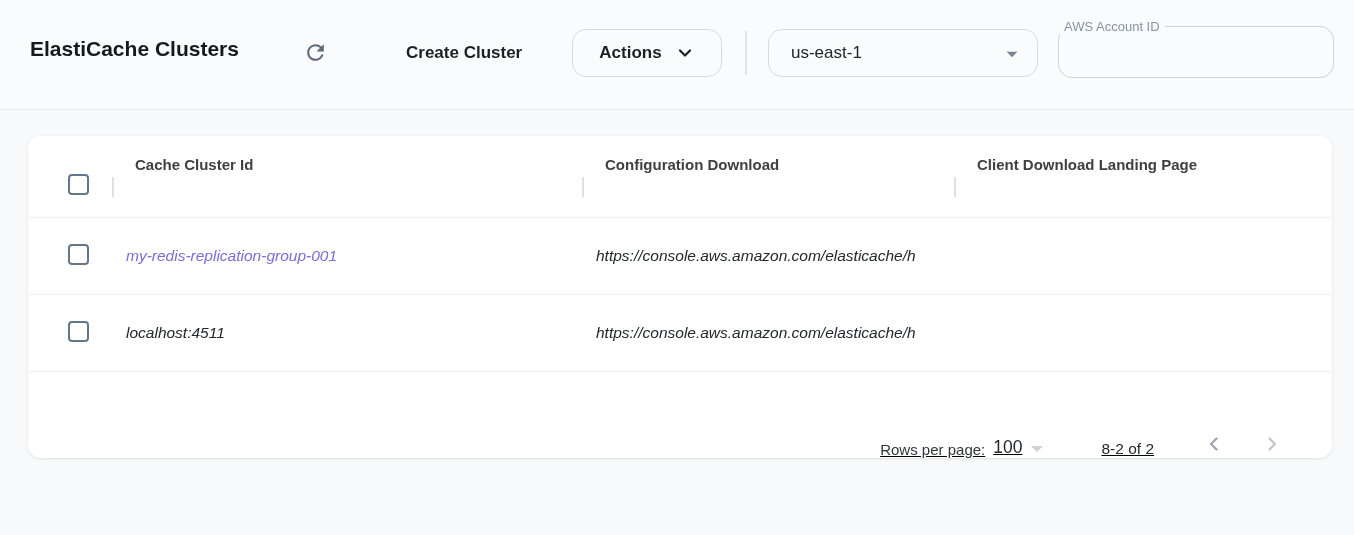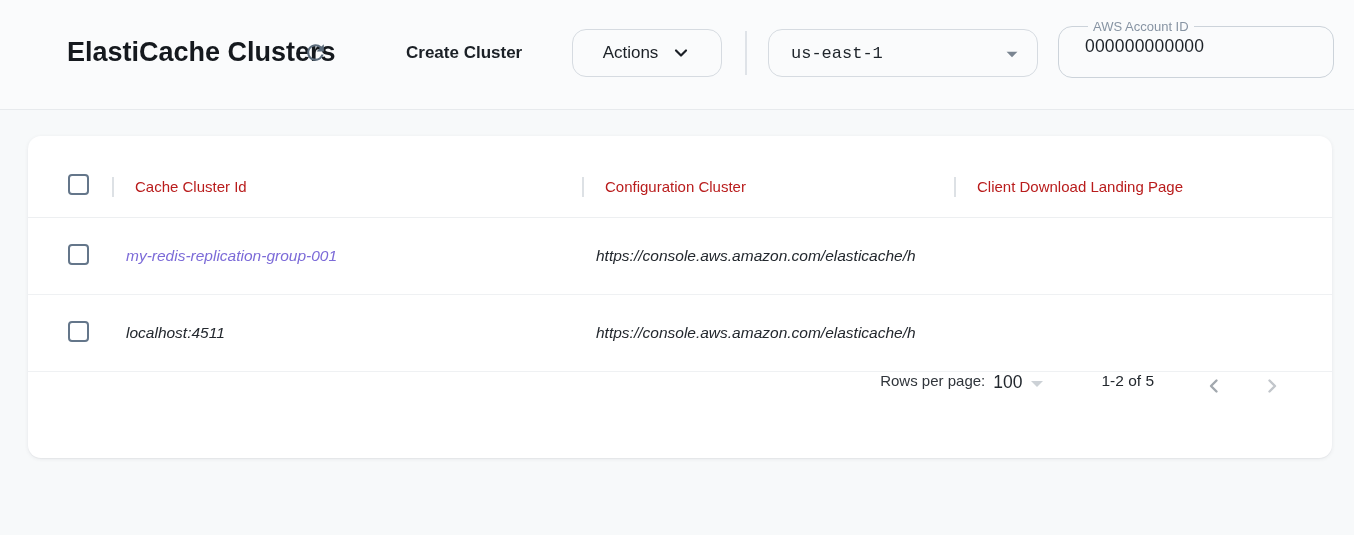--- a/index.html
+++ b/index.html
@@ -12,23 +12,22 @@
   }
 
   
   .topbar {
     position: absolute; left: 0; top: 0; width: 1354px; height: 110px;
     background: #fafbfc;
     border-bottom: 1px solid #e7eaed;
   }
   .page-title {
     position: absolute; left: 30px; top: 37px;
-    font-size: 27px; font-weight: 700; color: #15191e;
+    font-size: 21px; font-weight: 700; color: #15191e;
     white-space: nowrap;
-    margin-left: 37px;
   }
   .refresh-btn {
     position: absolute; left: 300px; top: 39px;
     width: 30px; height: 30px;
     background: transparent; border: none; cursor: pointer;
     display: flex; align-items: center; justify-content: center;
   }
   .create-btn {
     position: absolute; left: 406px; top: 30px; height: 46px;
     background: transparent; border: none; cursor: pointer;
@@ -38,44 +37,44 @@
     text-align: right;
   }
   .actions-btn {
     position: absolute; left: 572px; top: 29px;
     width: 150px; height: 48px;
     background: transparent;
     border: 1.5px solid #d6dbe1; border-radius: 14px;
     cursor: pointer;
     display: flex; align-items: center; justify-content: center; gap: 13px;
     font-family: inherit;
-    font-size: 17px; font-weight: 400; color: #1b2026;
+    font-size: 17px; font-weight: 700; color: #1b2026;
   }
   .toolbar-divider {
     position: absolute; left: 745px; top: 31px;
     width: 2px; height: 44px; background: #dfe3e8;
   }
   .region-select {
     position: absolute; left: 768px; top: 29px;
     width: 270px; height: 48px;
     border: 1.5px solid #d6dbe1; border-radius: 14px;
     background: transparent; cursor: pointer;
     display: flex; align-items: center;
     padding-left: 22px;
-    font-size: 17px; color: #20262c; font-family: Liberation Mono, monospace;
+    font-size: 17px; color: #20262c;
   }
   .region-select .caret { position: absolute; right: 12px; top: 11px; }
 
   .account-field {
     position: absolute; left: 1058px; top: 19px;
     width: 276px; height: 59px;
     border: 1.5px solid #ccd3da; border-radius: 14px;
   }
   .account-field legend {
-    margin-left: 29px; padding: 0 5px;
+    margin-left: 0; padding: 0 5px;
     font-size: 13px; color: #8794a3;
     white-space: nowrap;
   }
   .account-field input {
     width: 100%; border: none; outline: none; background: transparent;
     padding: 2px 10px 8px 26px;
     font-family: inherit;
     font-size: 17.5px; color: #1c2127;
     letter-spacing: 0.2px;
   }
@@ -89,23 +88,23 @@
     overflow: hidden;
   }
   .grid-row {
     display: grid;
     grid-template-columns: 85px 470px 372px 377px;
     align-items: center;
   }
   .t-header { margin-top: 20px; height: 62px; border-bottom: 1px solid #edeff1; }
   .t-header .hcell {
     position: relative; height: 100%;
-    display: flex; align-items: center;
+    display: flex; align-items: flex-start;
     padding-left: 22px;
-    font-size: 15px; font-weight: 400; color: #b91c1c;
+    font-size: 15px; font-weight: 700; color: #404040;
     cursor: pointer;
   }
   .col-sep {
     position: absolute; left: -1px; top: 21px;
     width: 2px; height: 20px; background: #dde1e5;
   }
   .t-row { height: 77px; border-bottom: 1px solid #eff1f3; }
   .cell {
     padding-left: 13px;
     font-size: 15.5px; color: #23282e;
@@ -115,22 +114,23 @@
   .checkbox {
     width: 21px; height: 21px;
     border: 2px solid #64768a; border-radius: 4px;
     background: #ffffff; cursor: pointer;
     display: inline-block;
   }
   .link { color: #7c6bd8; cursor: pointer; text-decoration: none; }
 
   .t-footer {
     height: 86px;
-    display: flex; align-items: flex-start; justify-content: flex-end;
+    display: flex; align-items: flex-end; justify-content: flex-end;
     padding-right: 46px;
+    text-decoration: underline;
   }
   .rpp-label { font-size: 15px; color: #30353b; }
   .rpp-select {
     display: flex; align-items: baseline; gap: 9px;
     margin-left: 8px; cursor: pointer;
   }
   .rpp-value { font-size: 17.5px; color: #23282e; }
   .rpp-caret {
     width: 0; height: 0; align-self: center; margin-top: 3px;
     border-left: 6px solid transparent; border-right: 6px solid transparent;
@@ -176,37 +176,36 @@
     <span>us-east-1</span>
     <span class="caret">
       <svg width="26" height="26" viewBox="0 0 24 24" fill="#7a8591">
         <path d="M7 10l5 5 5-5z"></path>
       </svg>
     </span>
   </div>
 
   <fieldset class="account-field">
     <legend><span>AWS Account ID</span></legend>
-    <input type="text" value="000000000000" style="">
   </fieldset>
 </div>
 
 <div class="card">
 
   <div class="grid-row t-header">
     <div class="cb-cell">
       <span class="checkbox"></span>
     </div>
     <div class="hcell">
       <span class="col-sep"></span>
       <span>Cache Cluster Id</span>
     </div>
     <div class="hcell">
       <span class="col-sep"></span>
-      <span>Configuration Cluster</span>
+      <span>Configuration Download</span>
     </div>
     <div class="hcell">
       <span class="col-sep"></span>
       <span>Client Download Landing Page</span>
     </div>
   </div>
 
   <div class="grid-row t-row">
     <div class="cb-cell">
       <span class="checkbox"></span>
@@ -224,21 +223,21 @@
     <div class="cell">localhost:4511</div>
     <div class="cell">https://console.aws.amazon.com/elasticache/h</div>
   </div>
 
   <div class="t-footer">
     <span class="rpp-label">Rows per page:</span>
     <span class="rpp-select">
       <span class="rpp-value">100</span>
       <span class="rpp-caret"></span>
     </span>
-    <span class="range-label">1-2 of 5</span>
+    <span class="range-label">8-2 of 2</span>
     <button class="page-btn prev">
       <span style="display:flex;">
         <svg width="24" height="24" viewBox="0 0 24 24" fill="none" stroke="#a2a8ae" stroke-width="2.4" stroke-linecap="round" stroke-linejoin="round">
           <polyline points="14.5,6.5 9,12 14.5,17.5"></polyline>
         </svg>
       </span>
     </button>
     <button class="page-btn next">
       <span style="display:flex;">
         <svg width="24" height="24" viewBox="0 0 24 24" fill="none" stroke="#c2c6cb" stroke-width="2.4" stroke-linecap="round" stroke-linejoin="round">

